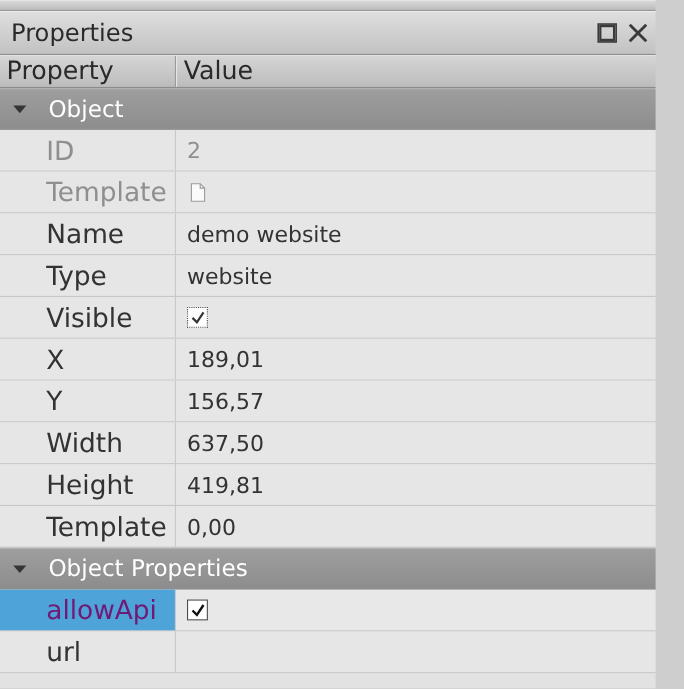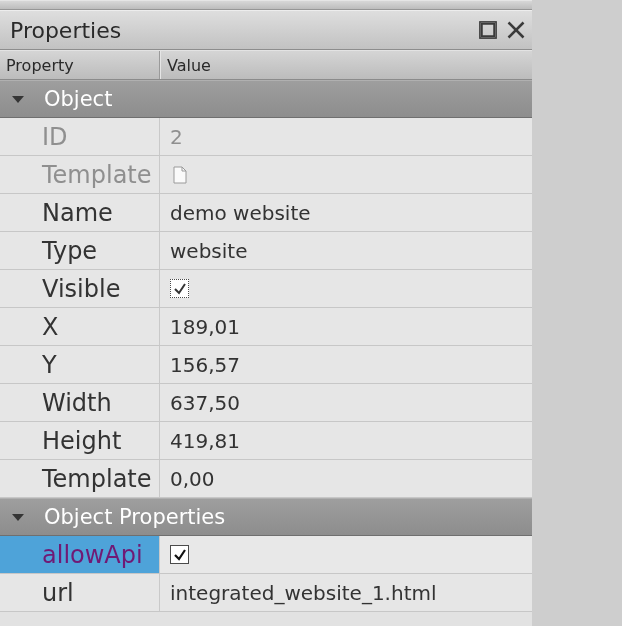--- a/index.html
+++ b/index.html
@@ -5,21 +5,21 @@
   * { box-sizing: border-box; margin: 0; padding: 0; }
   html, body {
     width: 622px; height: 626px;
     font-family: "DejaVu Sans", "Liberation Sans", Arial, sans-serif;
     font-size: 19px;
     background: #cecece;
     color: #2b2b2b;
     overflow: hidden;
   }
   .window {
-    width: 532px;
+    width: 596px;
     height: 626px;
     display: flex;
     flex-direction: column;
   }
 
   
   .titlebar-top-strip {
     height: 10px;
     background: linear-gradient(#d7d7d7,#bcbcbc);
     border-top: 1px solid #e5e5e5;
@@ -51,21 +51,21 @@
     cursor: pointer;
   }
 
   
   .col-headers {
     height: 30px;
     display: flex;
     background: linear-gradient(#d5d5d5,#bcbcbc);
     border-top: 1px solid #e3e3e3;
     border-bottom: 1px solid #8b8b8b;
-    font-size: 16px;
+    font-size: 23px;
     color: #2a2a2a;
   }
   .col-headers .col {
     display: flex;
     align-items: center;
     padding-left: 6px;
   }
   .col-prop  { width: 160px; border-right: 1px solid #9a9a9a; }
   .col-val   { flex: 1; border-left: 1px solid #e5e5e5; }
 
@@ -288,19 +288,16 @@
       <span class="chk">
         <svg viewBox="0 0 14 14">
             <polyline points="2,7 6,11 12,2" fill="none" stroke="#111" stroke-width="2.2"></polyline>
           </svg>
       </span>
     </div>
   </div>
 
   <div class="row">
     <div class="prop">url</div>
-    <div class="val">
-        <input type="text" value="integrated_website_1.html" style="">
-      </div>
   </div>
 
   <div class="filler"></div>
 </div>
 
 </body></html>

